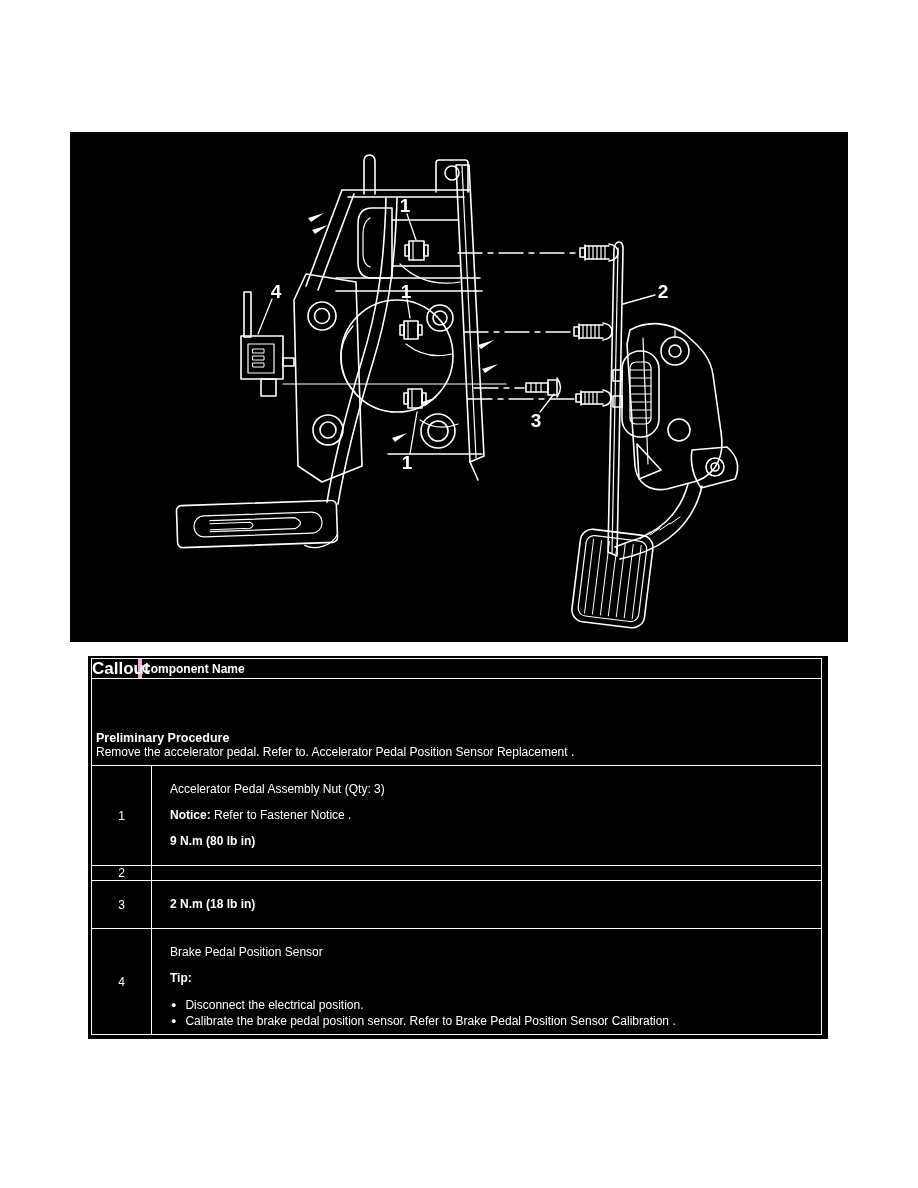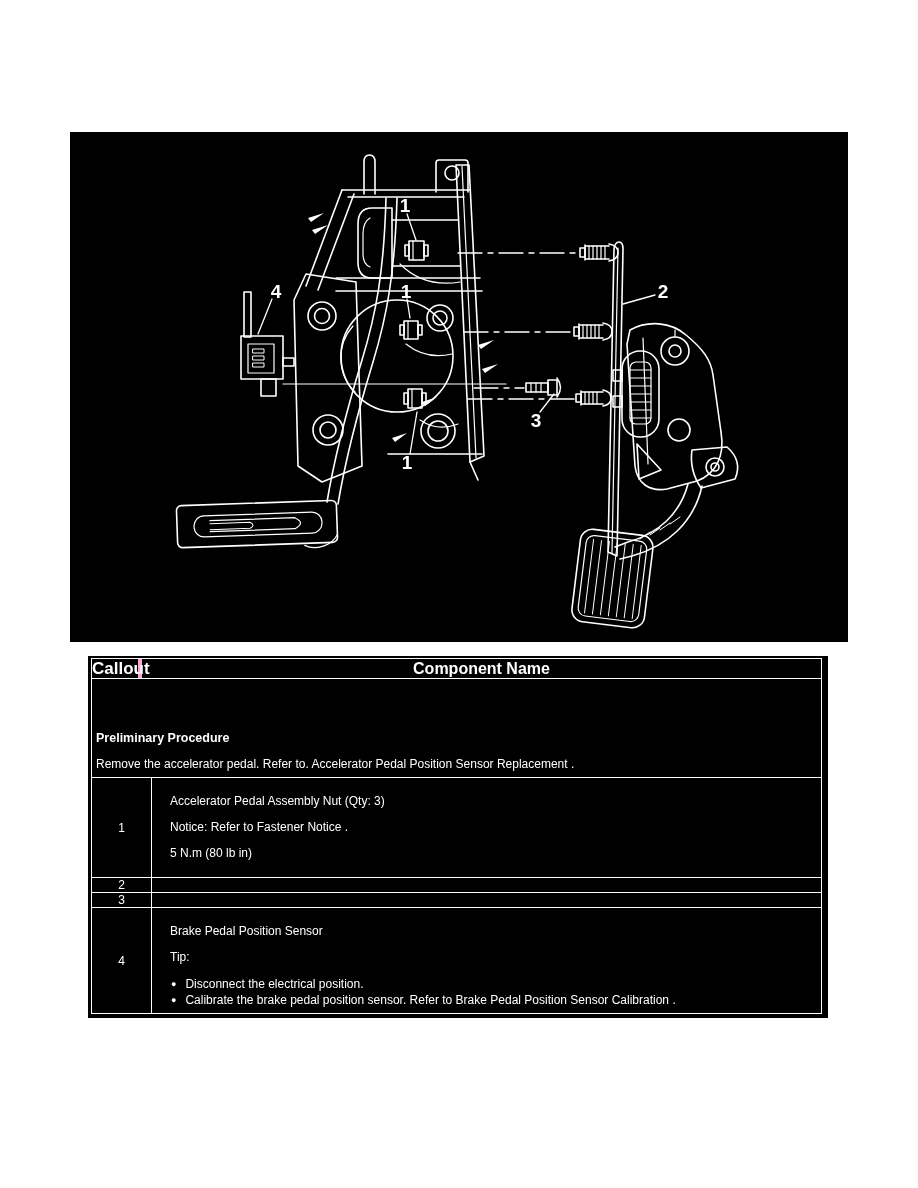--- a/index.html
+++ b/index.html
@@ -24,32 +24,32 @@
   .tbl{
     border:1px solid #ffffff;background:#000000;color:#ffffff;
     font-size:12px;line-height:14px;
   }
   .row{border-top:1px solid #ffffff;display:flex;}
   .row:first-child{border-top:none;}
   .hdr .hc1{
     width:46px;border-right:4px solid #f9a8d4;text-align:center;
     font-weight:bold;font-size:17px;padding:3px 0 2px 0;
   }
-  .hdr .hc2{flex:1;text-align:center;font-weight:bold;font-size:16px;padding:3px 0 2px 0;}
+  .hdr .hc2{flex:1;font-weight:bold;font-size:12px;padding:3px 0 2px 0;}
   .prelim{display:block;padding:4px 4px 6px 4px;min-height:38px;}
   .prelim .p-title{font-weight:bold;font-size:12.5px;margin-top:48px;}
-  .prelim .p-text{margin-top:12px;}
+  .prelim .p-text{}
   .c1{
     width:59px;border-right:1px solid #ffffff;display:flex;
     align-items:center;justify-content:center;flex:none;
   }
   .c2{flex:1;padding:4px 6px 5px 6px;}
   .ln{margin:12px;}
   .ln + .ln{margin-top:11px;}
-  .bold{font-weight:normal;}
+  .bold{font-weight:bold;}
   .bullets{margin-top:11px;}
   .bullet{display:flex;padding-left:13px;line-height:16px;}
   .bullet .dot{font-size:9px;margin-right:9px;line-height:16px;}
 </style>
 </head>
 <body>
 
 <div class="page">
 
   <div class="diagram">
@@ -253,31 +253,32 @@
           <div class="p-title">Preliminary Procedure</div>
           <div class="p-text">Remove the accelerator pedal. Refer to. Accelerator Pedal Position Sensor Replacement .</div>
         </div>
       </div>
 
       <div class="row">
         <div class="c1">1</div>
         <div class="c2">
           <div class="ln">Accelerator Pedal Assembly Nut (Qty: 3)</div>
           <div class="ln"><span class="bold">Notice:</span><span> Refer to  Fastener Notice .</span></div>
-          <div class="ln bold">5 N.m (80 lb in)</div>
+          <div class="ln bold">9 N.m (80 lb in)</div>
         </div>
       </div>
 
       <div class="row">
         <div class="c1">2</div>
       </div>
 
       <div class="row">
         <div class="c1">3</div>
         <div class="c2">
+          <div class="ln bold">2 N.m (18 lb in)</div>
         </div>
       </div>
 
       <div class="row">
         <div class="c1">4</div>
         <div class="c2">
           <div class="ln">Brake Pedal Position Sensor</div>
           <div class="ln bold">Tip:</div>
           <div class="bullets">
             <div class="bullet">

